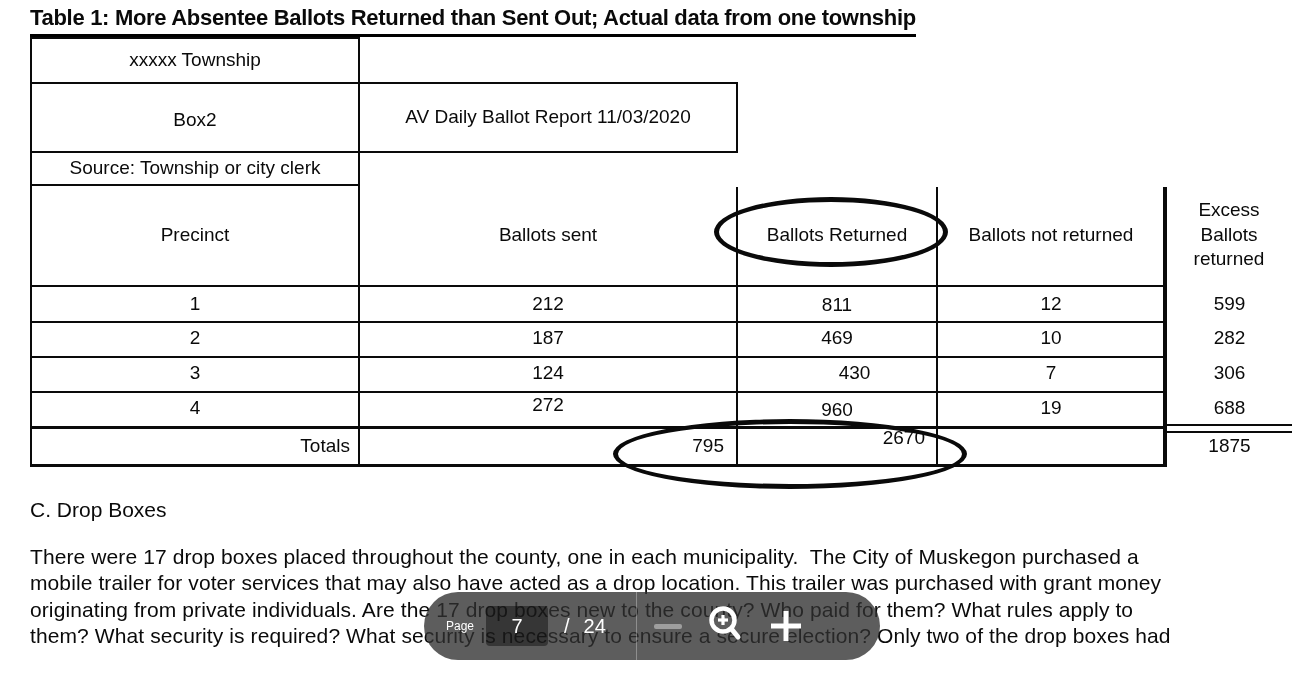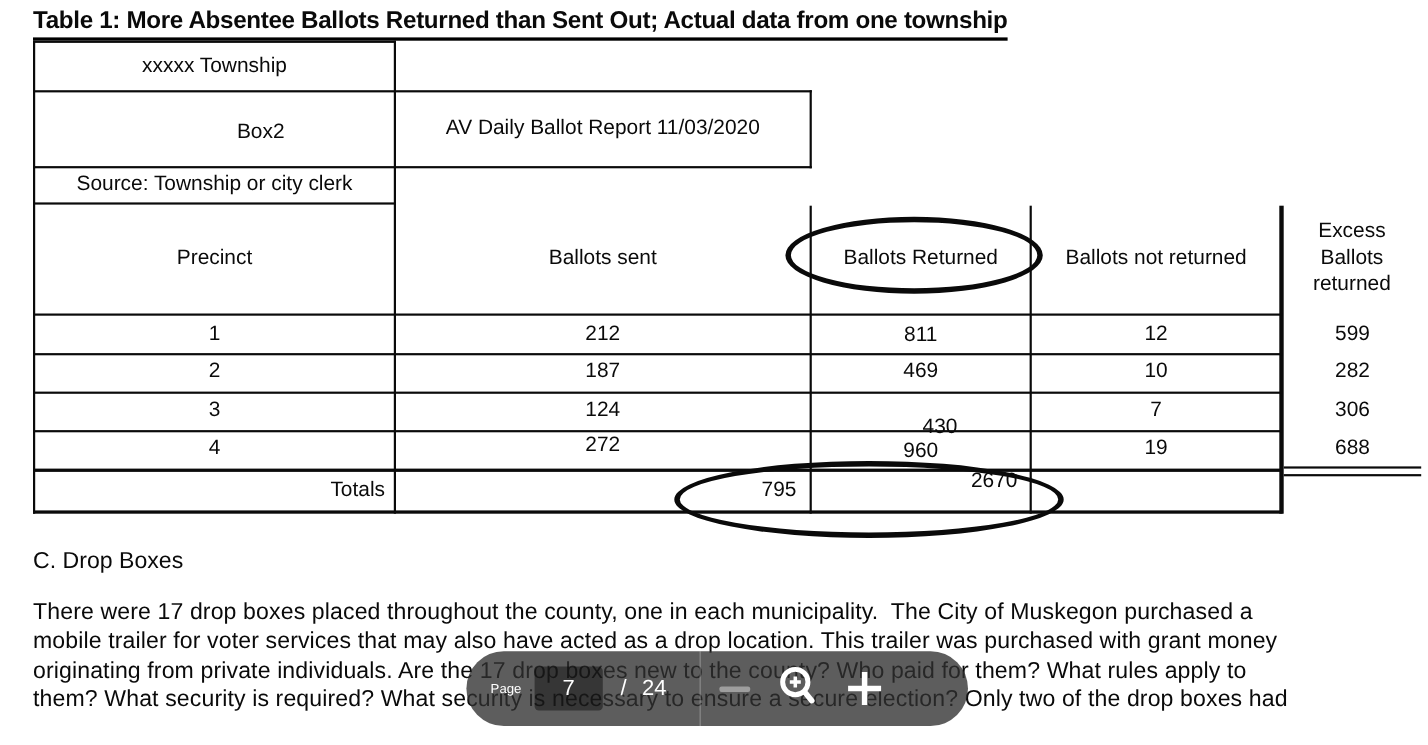--- a/index.html
+++ b/index.html
@@ -62,21 +62,21 @@
   <div class="hline" style="left:30px;top:321px;width:1136px;height:2px;"></div>
   <div class="hline" style="left:30px;top:356px;width:1136px;height:2px;"></div>
   <div class="hline" style="left:30px;top:391px;width:1136px;height:2px;"></div>
   <div class="hline" style="left:30px;top:426px;width:1136px;height:3px;"></div>
   <div class="hline" style="left:30px;top:464px;width:1136px;height:3px;"></div>
 
   <div class="hline" style="left:1167px;top:424px;width:125px;height:2px;"></div>
   <div class="hline" style="left:1167px;top:431px;width:125px;height:2px;"></div>
 
   <div class="cell" style="left:30px;top:37px;width:330px;height:46px;">xxxxx Township</div>
-  <div class="cell" style="left:30px;top:83px;width:330px;height:74px;margin-left:42px;">Box2</div>
+  <div class="cell" style="left:30px;top:83px;width:330px;height:74px;">Box2</div>
   <div class="cell" style="left:360px;top:82px;width:376px;height:70px;">AV Daily Ballot Report 11/03/2020</div>
   <div class="cell" style="left:30px;top:151px;width:330px;height:34px;">Source: Township or city clerk</div>
 
   <div class="cell" style="left:30px;top:185px;width:330px;height:100px;">Precinct</div>
   <div class="cell" style="left:360px;top:185px;width:376px;height:100px;">Ballots sent</div>
   <div class="cell" style="left:737px;top:185px;width:200px;height:100px;">Ballots Returned</div>
   <div class="cell" style="left:937px;top:185px;width:228px;height:100px;">Ballots not returned</div>
   <div class="cell" style="left:1184px;top:185px;width:90px;height:100px;">Excess Ballots returned</div>
 
   <div class="cell" style="left:30px;top:287px;width:330px;height:34px;">1</div>
@@ -86,33 +86,34 @@
   <div class="cell" style="left:1167px;top:287px;width:125px;height:34px;">599</div>
 
   <div class="cell" style="left:30px;top:321px;width:330px;height:35px;">2</div>
   <div class="cell" style="left:360px;top:321px;width:376px;height:35px;">187</div>
   <div class="cell" style="left:737px;top:321px;width:200px;height:35px;">469</div>
   <div class="cell" style="left:937px;top:321px;width:228px;height:35px;">10</div>
   <div class="cell" style="left:1167px;top:321px;width:125px;height:35px;">282</div>
 
   <div class="cell" style="left:30px;top:356px;width:330px;height:35px;">3</div>
   <div class="cell" style="left:360px;top:356px;width:376px;height:35px;">124</div>
-  <div class="cell" style="left:737px;top:356px;width:235px;height:35px;margin-top:16px;">430</div>
+  <div class="cell" style="left:737px;top:356px;width:235px;height:35px;">430</div>
   <div class="cell" style="left:937px;top:356px;width:228px;height:35px;">7</div>
   <div class="cell" style="left:1167px;top:356px;width:125px;height:35px;">306</div>
 
   <div class="cell" style="left:30px;top:391px;width:330px;height:35px;">4</div>
   <div class="cell" style="left:360px;top:389px;width:376px;height:32px;">272</div>
   <div class="cell" style="left:737px;top:393px;width:200px;height:35px;">960</div>
   <div class="cell" style="left:937px;top:391px;width:228px;height:35px;">19</div>
   <div class="cell" style="left:1167px;top:391px;width:125px;height:35px;">688</div>
 
   <div class="cell right" style="left:30px;top:429px;width:320px;height:35px;">Totals</div>
   <div class="cell right" style="left:360px;top:429px;width:364px;height:35px;">795</div>
   <div class="cell right" style="left:737px;top:429px;width:188px;height:19px;">2670</div>
+  <div class="cell" style="left:1167px;top:429px;width:125px;height:35px;">1875</div>
 
   <div class="ellipse" style="left:714px;top:197px;width:234px;height:70px;"></div>
   <div class="ellipse" style="left:613px;top:419px;width:354px;height:70px;"></div>
 
   <div class="section-heading">C. Drop Boxes</div>
   <div class="pline" style="top:545px;">There were 17 drop boxes placed throughout the county, one in each municipality.  The City of Muskegon purchased a</div>
   <div class="pline" style="top:571px;">mobile trailer for voter services that may also have acted as a drop location. This trailer was purchased with grant money</div>
   <div class="pline" style="top:598px;">originating from private individuals. Are the 17 drop boxes new to the county? Who paid for them? What rules apply to</div>
   <div class="pline" style="top:624px;">them? What security is required? What security is necessary to ensure a secure election? Only two of the drop boxes had</div>
 

